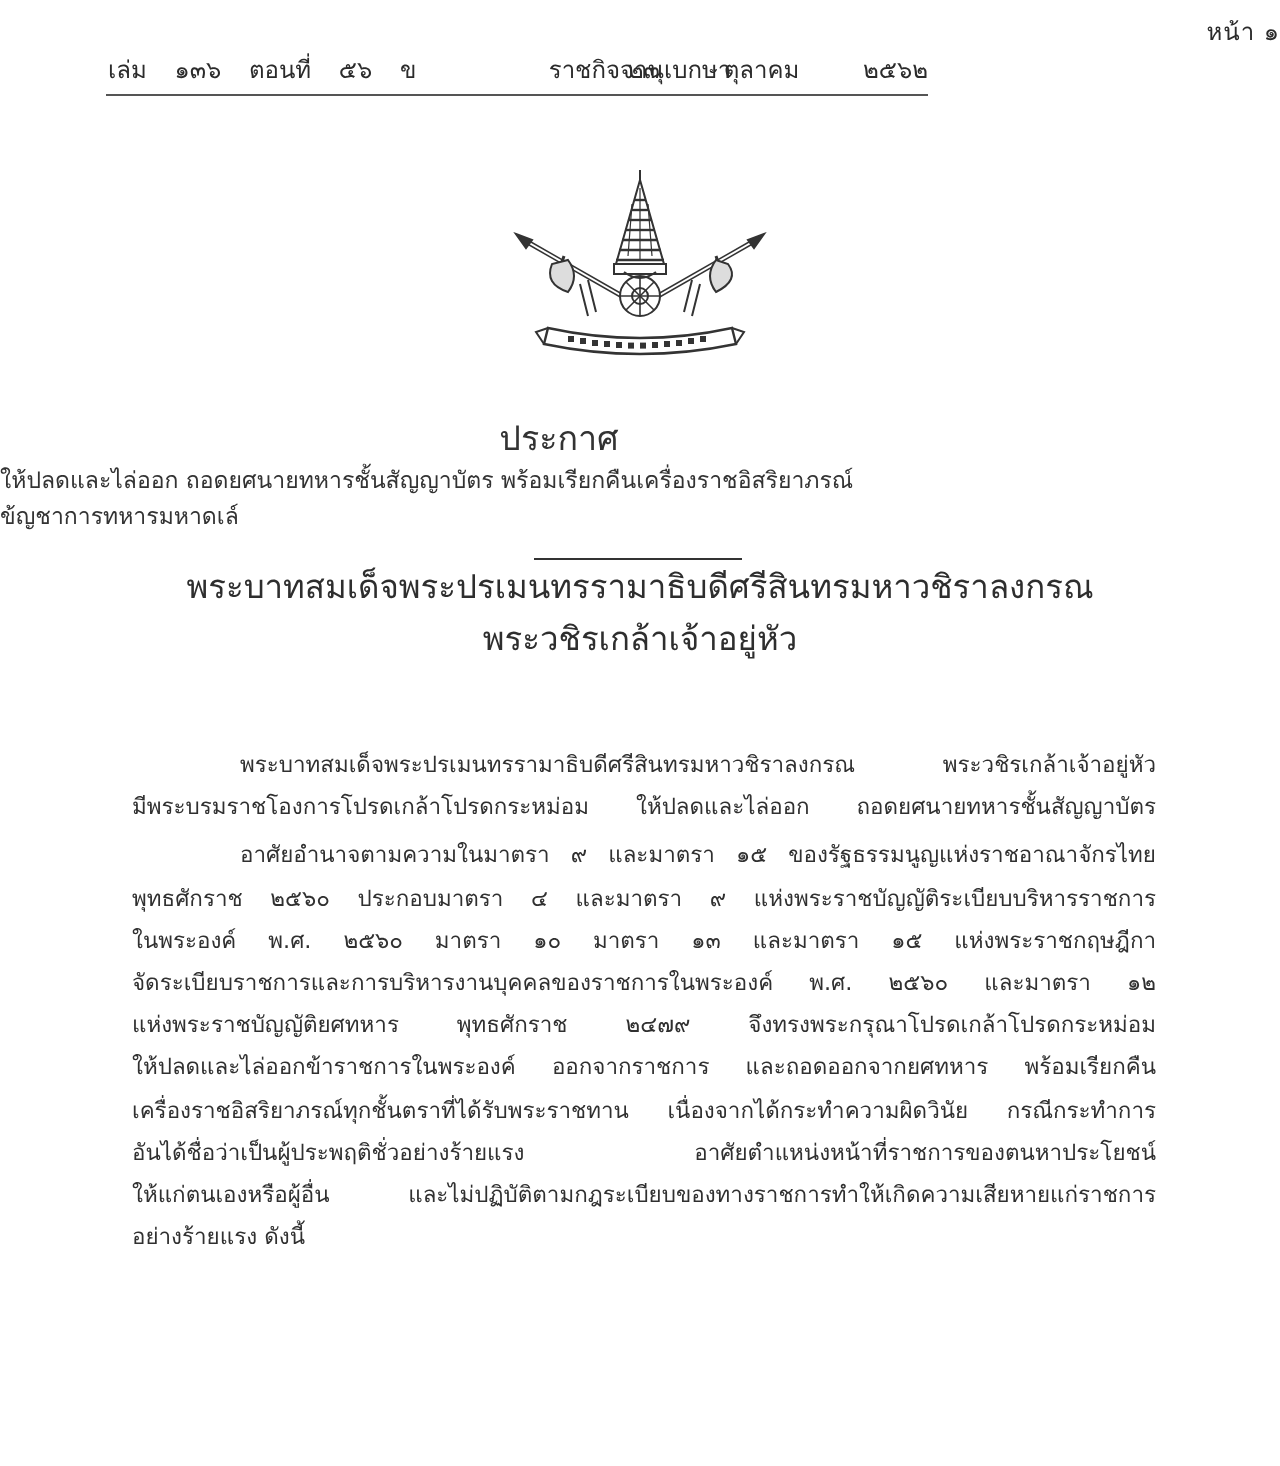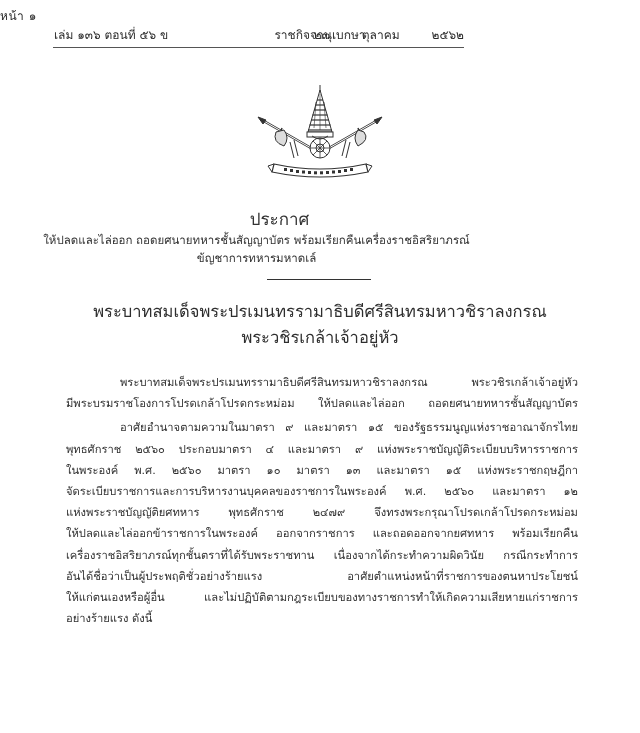--- a/index.html
+++ b/index.html
@@ -13,33 +13,33 @@
       position: relative;
       overflow: hidden;
       font-family: "DejaVu Sans", "Liberation Sans", sans-serif;
       color: #2b2b2b;
     }
     .page-num {
       position: absolute;
       top: 6px;
       left: 0;
       width: 640px;
-      text-align: left;
+      text-align: right;
       font-size: 12px;
       letter-spacing: 0.5px;
     }
     .header-row {
       position: absolute;
       top: 25px;
       left: 54px;
       width: 410px;
       font-size: 12px;
       white-space: nowrap;
     }
-    .header-row span { }
+    .header-row span { margin-right: 10px; }
     .header-center {
       position: absolute;
       top: 25px;
       left: 0;
       width: 640px;
       text-align: center;
       font-size: 12px;
       pointer-events: none;
     }
     .header-center span { pointer-events: auto; }
@@ -73,36 +73,35 @@
       width: 559px;
       text-align: center;
       font-size: 17px;
       color: #333333;
     }
     .subtitle {
       position: absolute;
       top: 231px;
       left: 0;
       width: 513px;
-      text-align: center;
       font-size: 11.5px;
       line-height: 18px;
       color: #333333;
     }
     .title-rule {
       position: absolute;
       top: 279px;
       left: 267px;
       width: 104px;
       height: 1px;
       background: #333333;
     }
     .king-name {
       position: absolute;
-      top: 299px;
+      top: 281px;
       left: 0;
       width: 640px;
       text-align: center;
       font-size: 16.5px;
       line-height: 26px;
       color: #2e2e2e;
     }
     .body-text {
       position: absolute;
       top: 372px;

